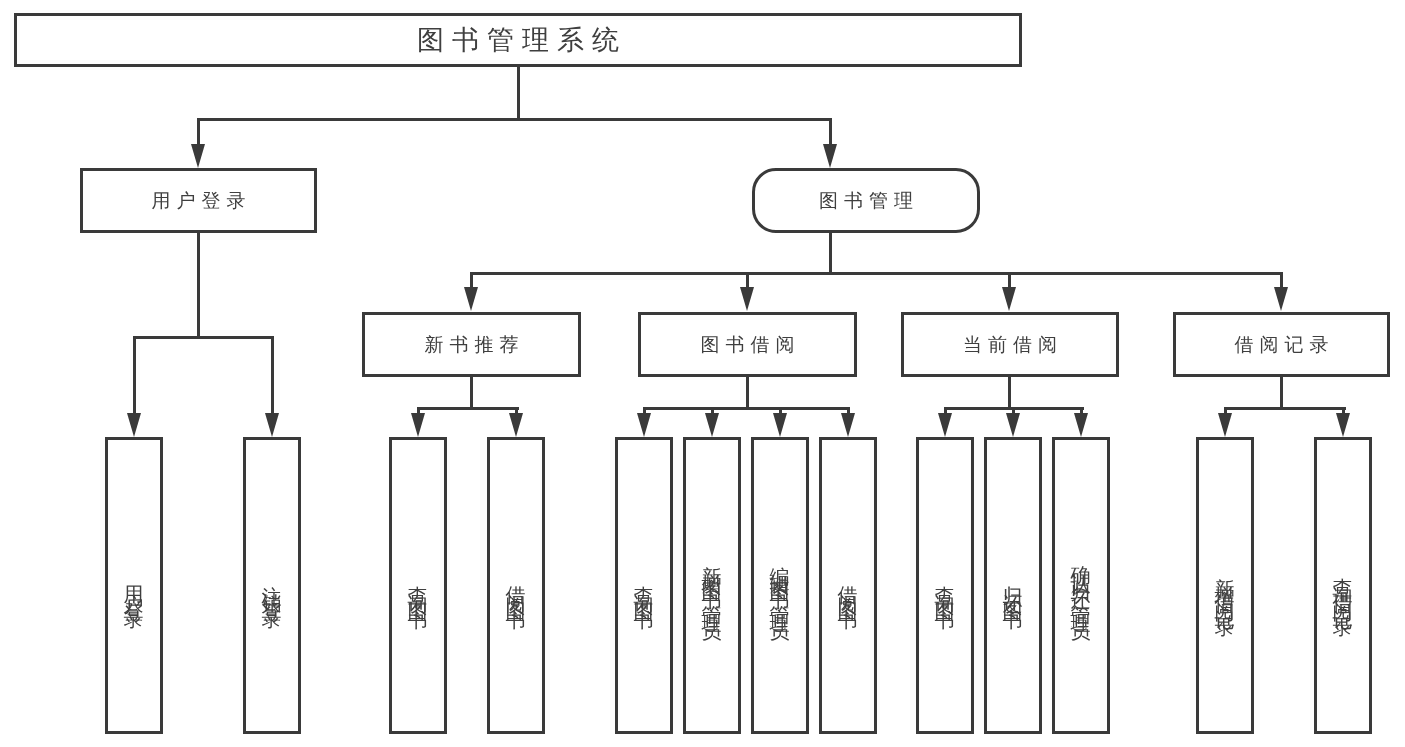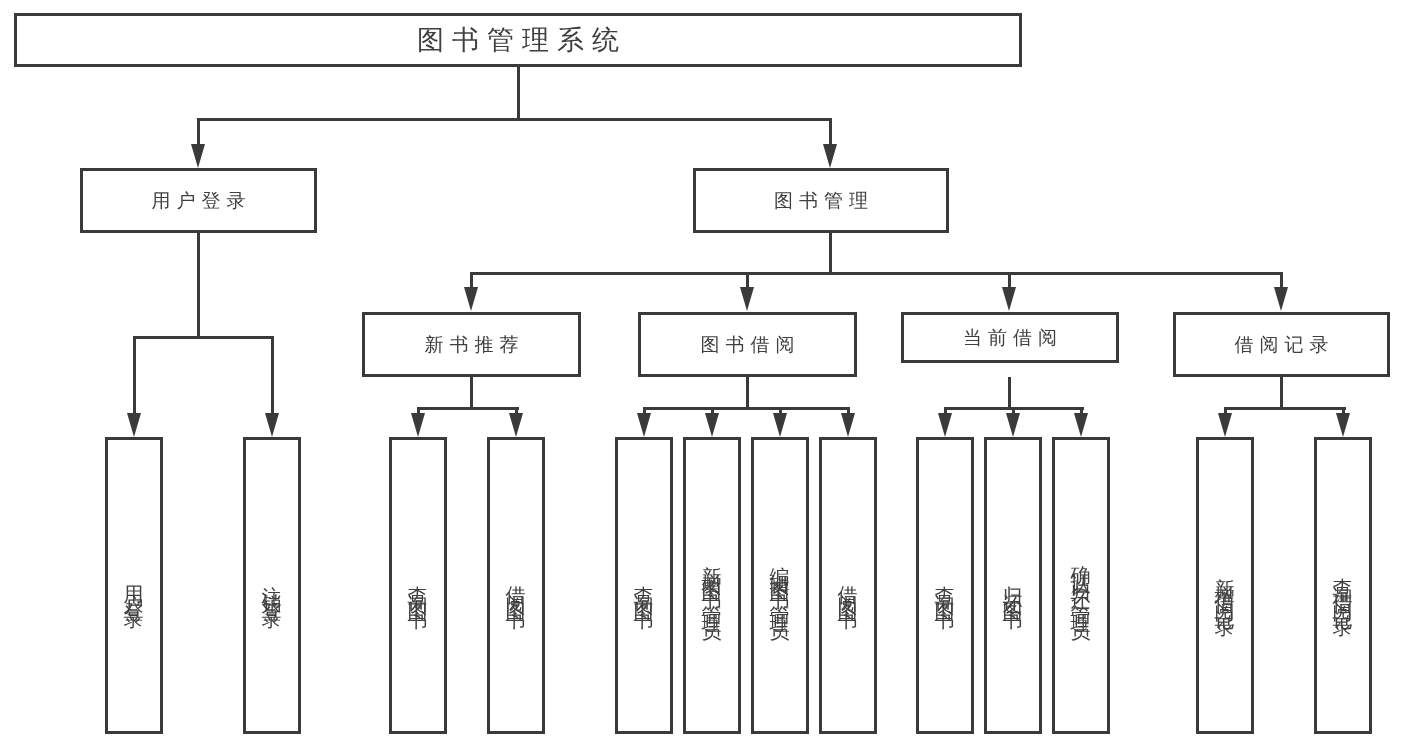--- a/index.html
+++ b/index.html
@@ -49,21 +49,21 @@
   <div class="v" style="left:517px;top:67px;height:51px;"></div>
   <div class="h" style="left:197px;top:118px;width:635px;"></div>
   <div class="v" style="left:197px;top:118px;height:28px;"></div>
   <div class="arrow" style="left:191px;top:144px;"></div>
   <div class="v" style="left:829px;top:118px;height:28px;"></div>
   <div class="arrow" style="left:823px;top:144px;"></div>
 
   <div class="box" style="left:80px;top:168px;width:237px;height:65px;">
     <span class="hlabel">用户登录</span>
   </div>
-  <div class="box" style="left:693px;top:168px;width:256px;height:65px;">
+  <div class="box" style="left:752px;top:168px;width:228px;height:65px;border-radius:24px;">
     <span class="hlabel">图书管理</span>
   </div>
 
   <div class="v" style="left:197px;top:233px;height:103px;"></div>
   <div class="h" style="left:133px;top:336px;width:141px;"></div>
   <div class="v" style="left:133px;top:336px;height:77px;"></div>
   <div class="arrow" style="left:127px;top:413px;"></div>
   <div class="v" style="left:271px;top:336px;height:77px;"></div>
   <div class="arrow" style="left:265px;top:413px;"></div>
 
@@ -77,21 +77,21 @@
   <div class="arrow" style="left:1002px;top:287px;"></div>
   <div class="v" style="left:1280px;top:272px;height:15px;"></div>
   <div class="arrow" style="left:1274px;top:287px;"></div>
 
   <div class="box" style="left:362px;top:312px;width:219px;height:65px;">
     <span class="hlabel">新书推荐</span>
   </div>
   <div class="box" style="left:638px;top:312px;width:219px;height:65px;">
     <span class="hlabel">图书借阅</span>
   </div>
-  <div class="box" style="left:901px;top:312px;width:218px;height:51px;">
+  <div class="box" style="left:901px;top:312px;width:218px;height:65px;">
     <span class="hlabel">当前借阅</span>
   </div>
   <div class="box" style="left:1173px;top:312px;width:217px;height:65px;">
     <span class="hlabel">借阅记录</span>
   </div>
 
   <div class="v" style="left:470px;top:377px;height:30px;"></div>
   <div class="h" style="left:417px;top:407px;width:102px;"></div>
   <div class="v" style="left:417px;top:407px;height:6px;"></div>
   <div class="arrow" style="left:411px;top:413px;"></div>

